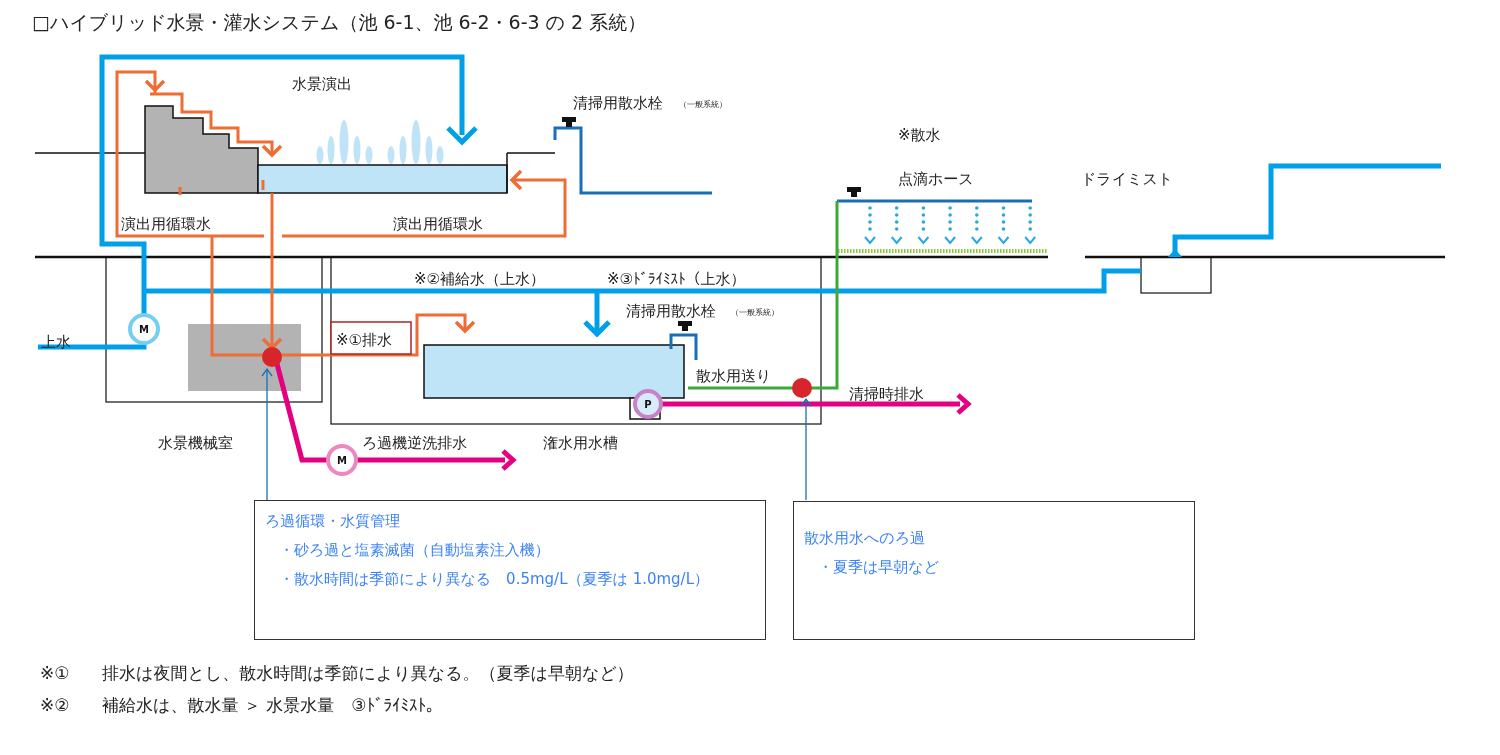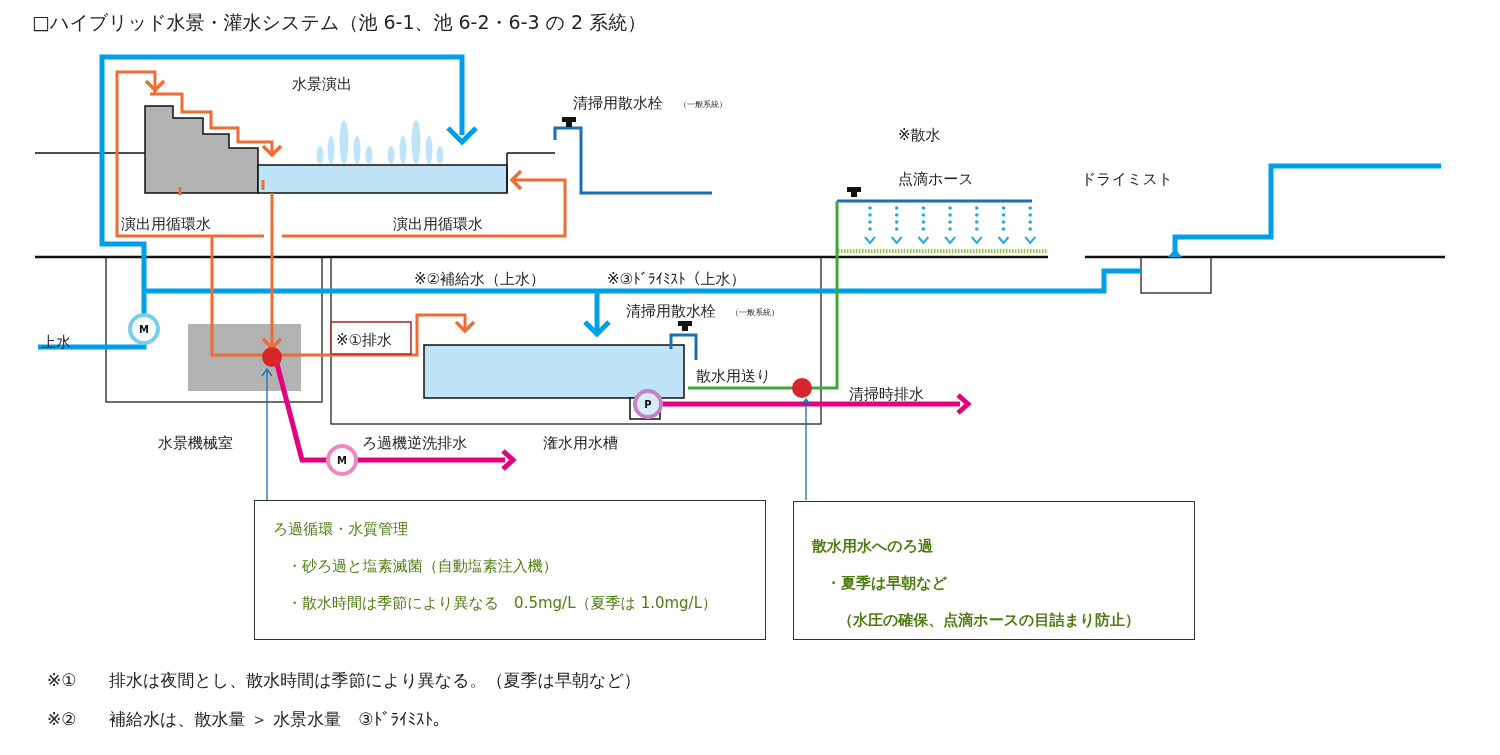--- a/index.html
+++ b/index.html
@@ -5,28 +5,28 @@
   html, body { margin: 0; padding: 0; background: #ffffff; }
   body { width: 1500px; height: 755px; position: relative; overflow: hidden;
          font-family: "DejaVu Sans", "Liberation Sans", sans-serif; color: #222; }
   #diagram { position: absolute; left: 0; top: 0; }
   .lbl { font-family: "DejaVu Sans", "Liberation Sans", sans-serif; fill: #222; }
   .t-title { font-size: 19px; }
   .t-md { font-size: 15px; }
   .t-sm { font-size: 8px; }
   .t-pm { font-size: 10px; font-weight: bold; fill: #111; }
   .box { position: absolute; border: 1.5px solid #333; background: #fff; box-sizing: border-box; }
-  .box p { margin: 8px; font-size: 15px; line-height: 29px; white-space: nowrap; color: #4d7c0f; }
+  .box p { margin: 0; font-size: 15px; line-height: 29px; white-space: nowrap; color: #3b82f6; }
   #box-filter { left: 254px; top: 500px; width: 512px; height: 140px; padding: 6px 0 0 10px; }
-  #box-spray { left: 793px; top: 501px; width: 402px; height: 139px; padding: 22px 0 0 10px; font-weight: bold; }
+  #box-spray { left: 793px; top: 501px; width: 402px; height: 139px; padding: 22px 0 0 10px; }
   .indent1 { padding-left: 14px; }
   .indent2 { padding-left: 8px; }
   .indent3 { padding-left: 26px; }
   .notes { position: absolute; left: 40px; top: 657px; }
-  .notes p { margin: 7px; font-size: 17px; line-height: 32px; white-space: nowrap; color: #222; }
+  .notes p { margin: 0; font-size: 17px; line-height: 32px; white-space: nowrap; color: #222; }
   .notes .mark { display: inline-block; width: 62px; }
 </style>
 </head>
 <body>
 
 <svg id="diagram" width="1500" height="755" viewBox="0 0 1500 755">
   <defs>
     <linearGradient id="mistfade" x1="0" y1="0" x2="0" y2="1">
       <stop offset="0" stop-color="#5bc2ee" stop-opacity="0.9"></stop>
       <stop offset="1" stop-color="#5bc2ee" stop-opacity="0"></stop>
@@ -255,19 +255,18 @@
 
 <div id="box-filter" class="box">
   <p>ろ過循環・水質管理</p>
   <p class="indent1">・砂ろ過と塩素滅菌（自動塩素注入機）</p>
   <p class="indent1">・散水時間は季節により異なる　0.5mg/L（夏季は 1.0mg/L）</p>
 </div>
 
 <div id="box-spray" class="box">
   <p>散水用水へのろ過</p>
   <p class="indent1">・夏季は早朝など</p>
-  <p class="indent3">（水圧の確保、点滴ホースの目詰まり防止）</p>
 </div>
 
 <div class="notes">
   <p><span class="mark">※①</span><span>排水は夜間とし、散水時間は季節により異なる。（夏季は早朝など）</span></p>
   <p><span class="mark">※②</span><span>補給水は、散水量 ＞ 水景水量　③ﾄﾞﾗｲﾐｽﾄ。</span></p>
 </div>
 
 </body></html>

